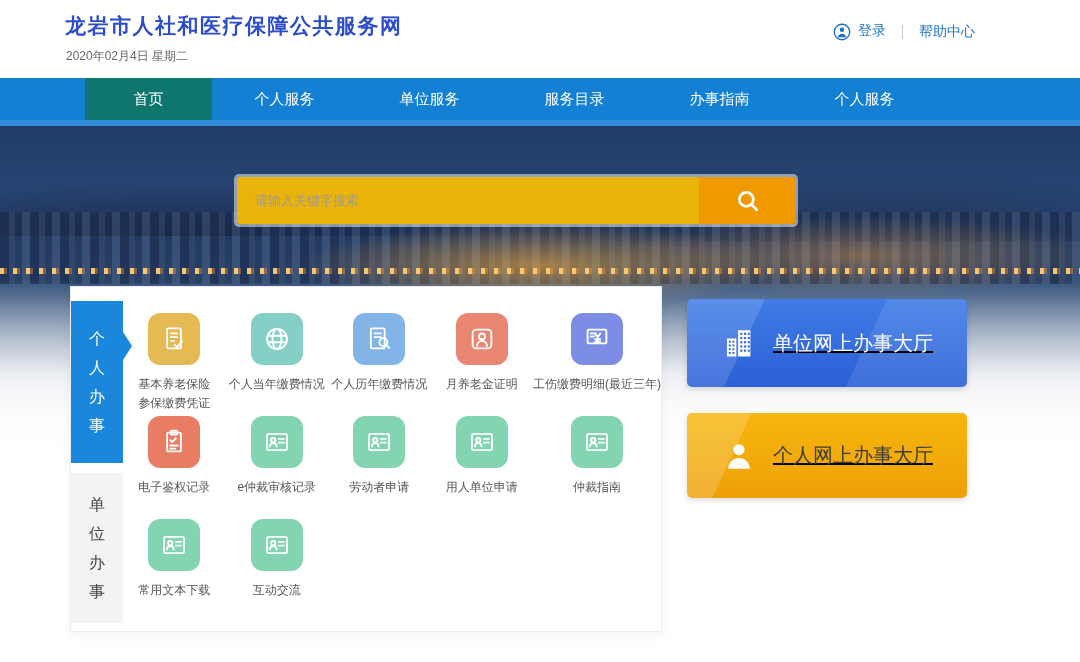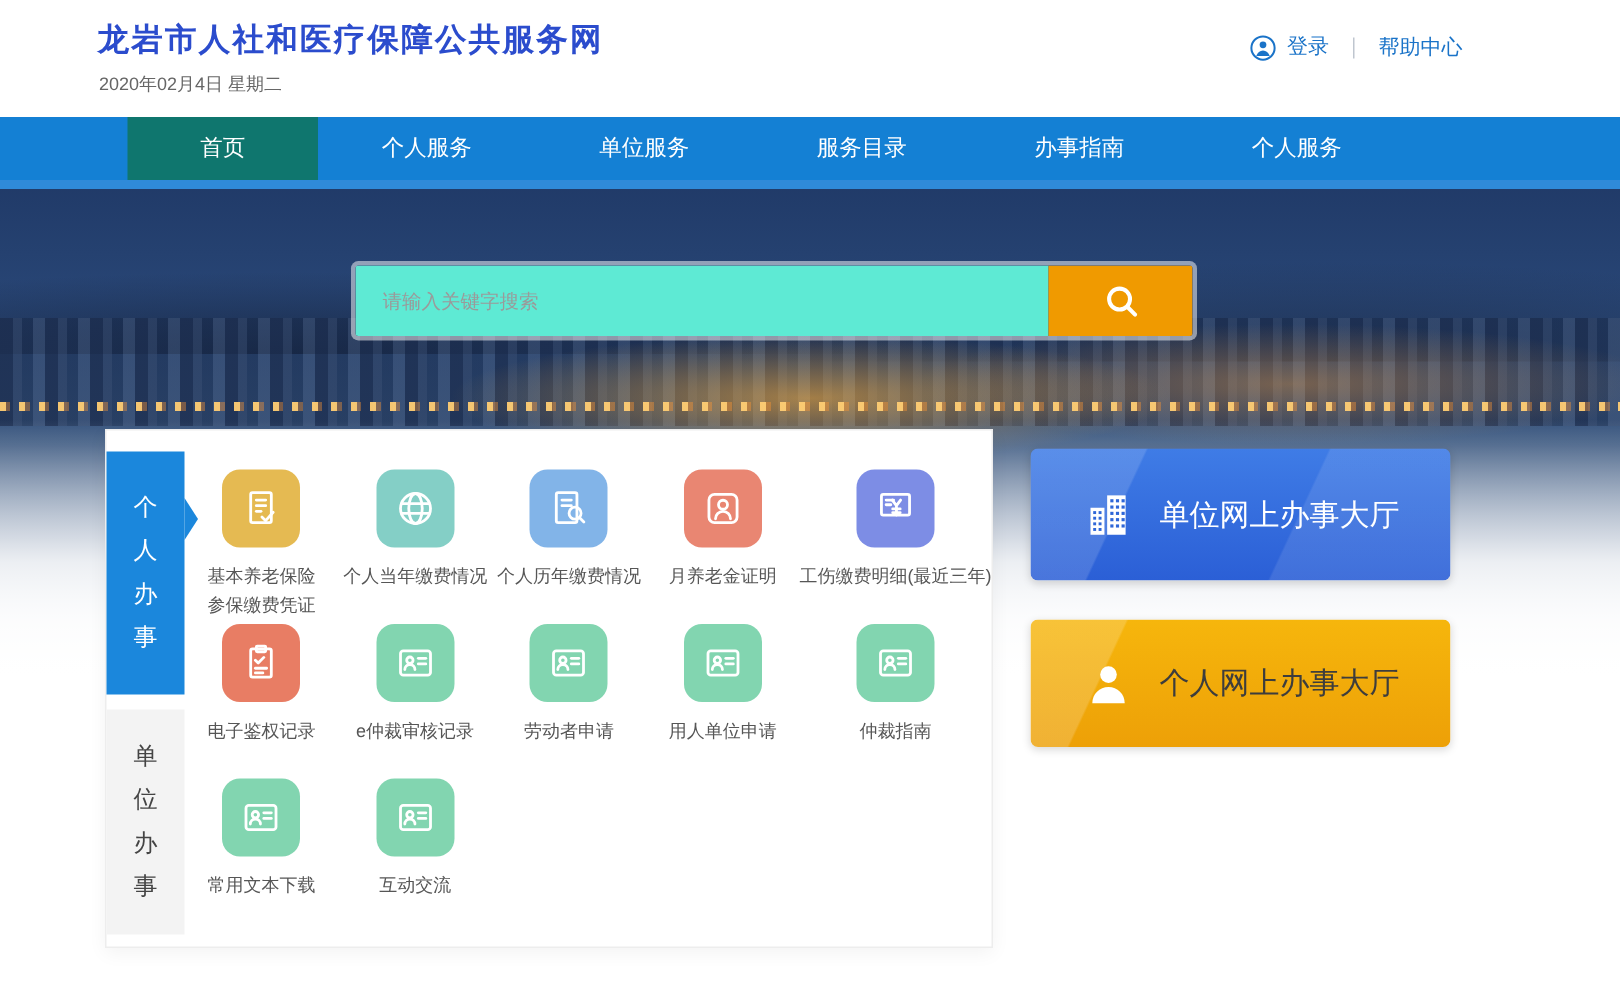--- a/index.html
+++ b/index.html
@@ -52,21 +52,21 @@
       0 92px,
       0 38px,
       0 26px,
       0 0,
       0 0;
     background-repeat:no-repeat; }
 
   
   .search-wrap { position:absolute; left:237px; top:177px; width:558px; height:47px; display:flex; z-index:2;
     box-shadow:0 0 0 3px rgba(255,255,255,.5); border-radius:2px; overflow:hidden; }
-  .search-input { flex:1; border:none; outline:none; background:#5eead4; padding:0 18px; font-size:13px; color:#333;
+  .search-input { flex:1; border:none; outline:none; background:#eab308; padding:0 18px; font-size:13px; color:#333;
     font-family:"Liberation Sans","DejaVu Sans",sans-serif; }
   .search-input::placeholder { color:#9a9a9a; }
   .search-btn { width:96px; border:none; background:#f09a00; cursor:pointer; display:flex; align-items:center; justify-content:center; }
   .search-btn svg { width:27px; height:27px; }
 
   
   .card { position:absolute; left:70px; top:286px; width:592px; height:346px; background:#fff;
     border:1px solid #ededed; box-shadow:0 3px 12px rgba(0,0,0,.05); z-index:2; }
   .tabstrip { position:absolute; left:0; top:0; bottom:0; width:52px; }
   .side-tab { position:absolute; left:0; width:52px; display:flex; align-items:center; justify-content:center; cursor:pointer; }
@@ -77,21 +77,21 @@
   .vtext { white-space:pre-line; text-align:center; font-size:16px; line-height:29px; }
 
   .grid { position:absolute; left:52px; top:0; right:0; bottom:0; display:grid;
     grid-template-columns:repeat(5,1fr); grid-auto-rows:103px; padding-top:26px; }
   .svc { display:flex; flex-direction:column; align-items:center; cursor:pointer; }
   .svc-icon { width:52px; height:52px; border-radius:12px; display:flex; align-items:center; justify-content:center; flex:none; }
   .svc-icon svg { width:30px; height:30px; }
   .svc-label { margin-top:10px; font-size:12px; color:#565656; text-align:center; white-space:pre; line-height:1.6; }
 
   
-  .quick { position:absolute; left:687px; top:299px; width:280px; display:flex; flex-direction:column; gap:26px; z-index:2; }
+  .quick { position:absolute; left:687px; top:299px; width:280px; display:flex; flex-direction:column; gap:26px; z-index:2;text-decoration:underline; }
   .quick-btn { height:88px; border-radius:5px; display:flex; align-items:center; justify-content:center; gap:16px;
     font-size:20px; cursor:pointer; box-shadow:0 2px 6px rgba(0,0,0,.15); }
   .quick-btn.blue { color:#fff;
     background-image:linear-gradient(115deg, rgba(255,255,255,.14) 24%, rgba(255,255,255,0) 24.5%, rgba(255,255,255,0) 62%, rgba(255,255,255,.1) 62.5%),
       linear-gradient(180deg,#3f7ce6,#2b5fd6); }
   .quick-btn.orange { height:85px; color:#3d3d3d;
     background-image:linear-gradient(115deg, rgba(255,255,255,.18) 20%, rgba(255,255,255,0) 20.5%),
       linear-gradient(180deg,#f6b60c,#eda007); }
   .qicon { width:36px; height:36px; display:inline-flex; }
   .qicon svg { width:100%; height:100%; }

